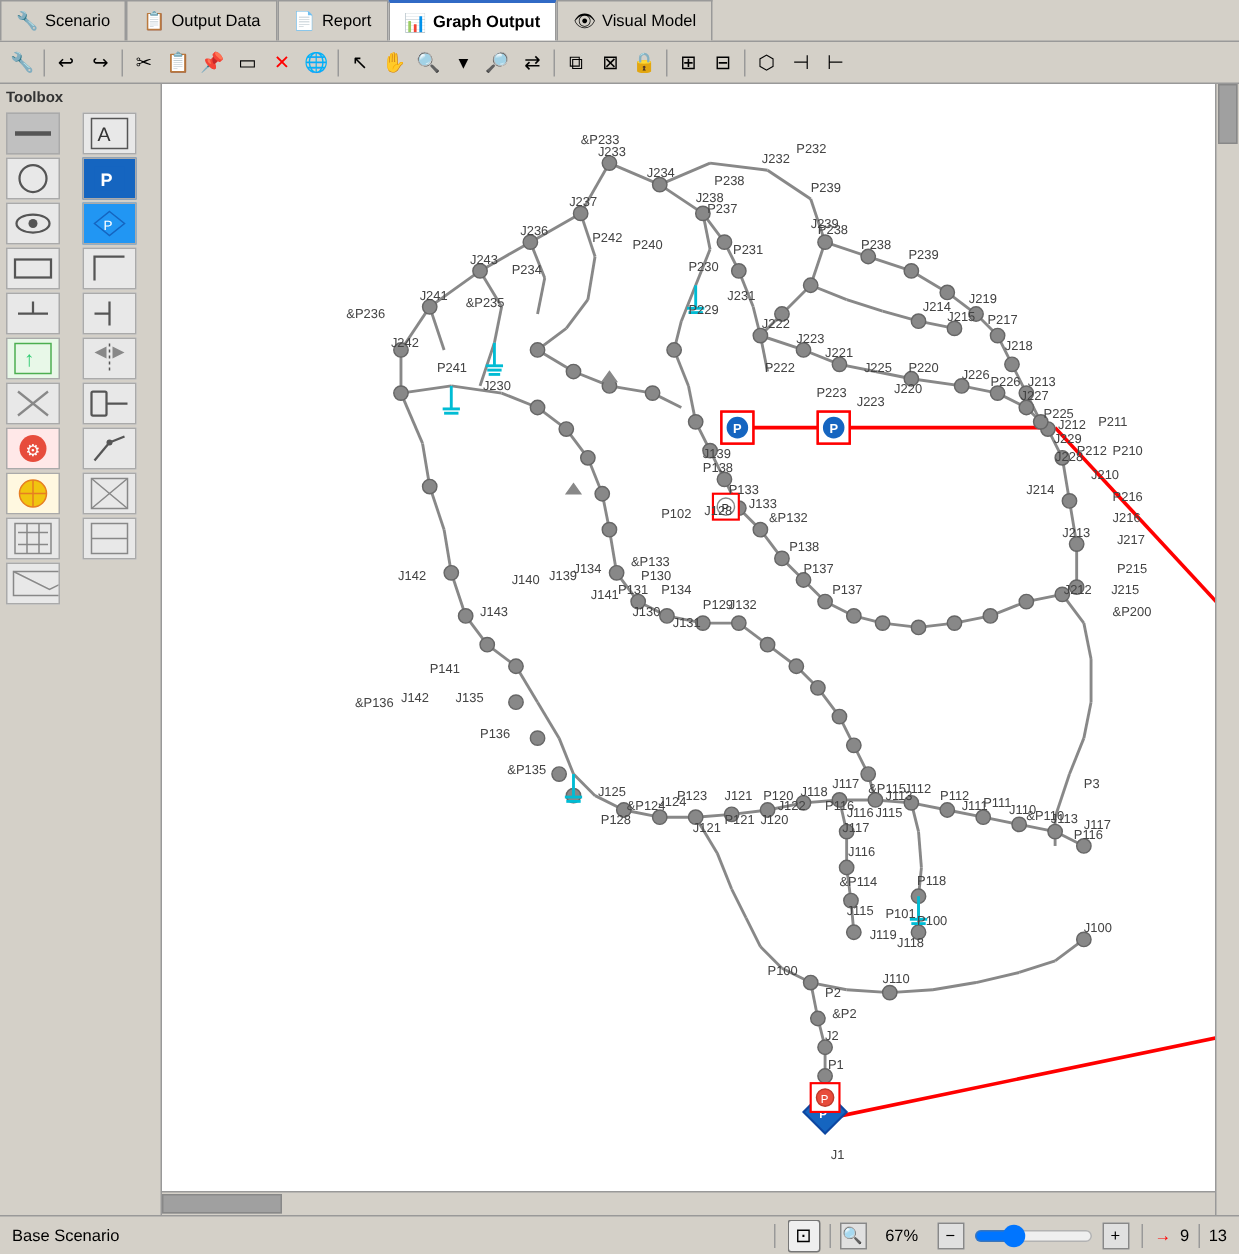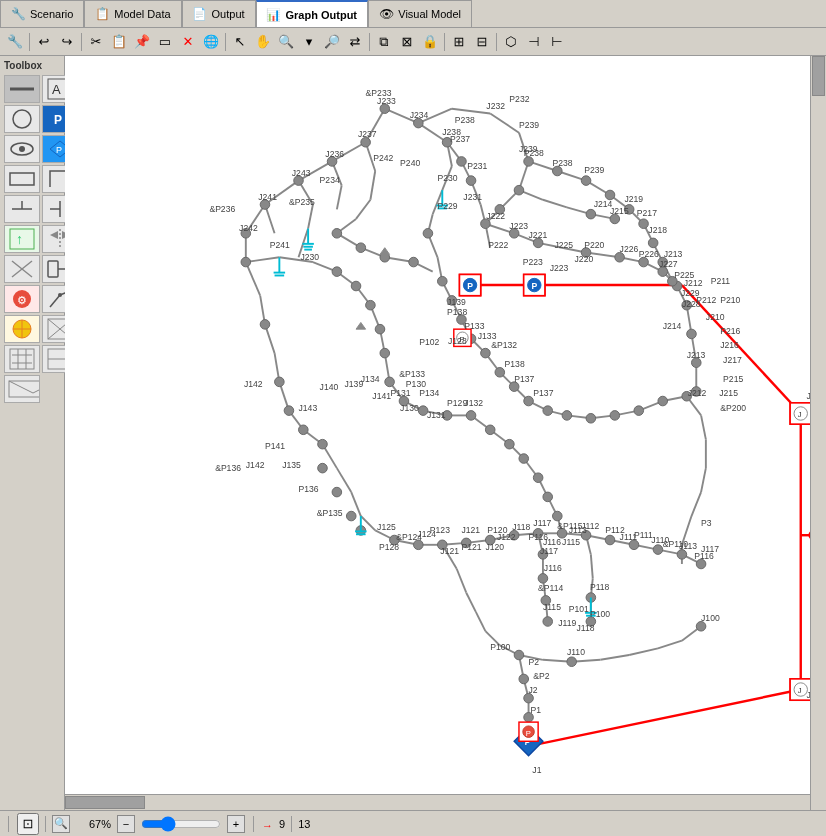--- a/index.html
+++ b/index.html
@@ -53,21 +53,21 @@
     .toolbar-sep { width: 1px; height: 18px; background: #999; margin: 0 2px; }
 
     
     .main-area {
       display: flex;
       height: calc(836px - 28px - 28px - 26px);
     }
 
     
     .toolbox {
-      width: 65px;
+      width: 108px;
       background: #d4d0c8;
       border-right: 1px solid #999;
       padding: 4px;
     }
     .toolbox-label {
       font-size: 10px;
       font-weight: bold;
       margin-bottom: 4px;
       color: #333;
     }
@@ -161,25 +161,25 @@
 </head>
 <body>
 
 <div class="title-bar">
   <div class="tab">
     <span class="tab-icon">🔧</span>
     <span>Scenario</span>
   </div>
   <div class="tab">
     <span class="tab-icon">📋</span>
-    <span>Model Data</span>
+    <span>Output Data</span>
   </div>
   <div class="tab">
     <span class="tab-icon">📄</span>
-    <span>Output</span>
+    <span>Report</span>
   </div>
   <div class="tab active">
     <span class="tab-icon">📊</span>
     <span>Graph Output</span>
   </div>
   <div class="tab">
     <span class="tab-icon">👁</span>
     <span>Visual Model</span>
   </div>
 </div>
@@ -876,26 +876,29 @@
     <div class="scrollbar-v">
       <div class="scroll-thumb-v"></div>
     </div>
     <div class="scrollbar-h">
       <div class="scroll-thumb-h"></div>
     </div>
   </div>
 </div>
 
 <div class="status-bar">
+  <div class="status-left">
+    <span>Base Scenario</span>
+  </div>
   <div class="status-sep"></div>
   <div class="status-center">
     <button class="status-icon-btn" title="Fit to Window">⊡</button>
     <div class="status-sep"></div>
     <button class="zoom-btn" title="Zoom In">🔍</button>
-    <span style="min-width:35px;text-align:right;">67%</span>
+    <span style="min-width:35px;text-align:center;">67%</span>
     <button class="zoom-btn" title="Zoom Out">−</button>
     <input type="range" min="10" max="200" value="67" style="width: 80px;">
     <button class="zoom-btn" title="Zoom Plus">+</button>
   </div>
   <div class="status-sep"></div>
   <div class="status-right">
     <span class="red-arrow">→</span>
     <span>9</span>
     <div class="status-sep"></div>
     <span>13</span>

